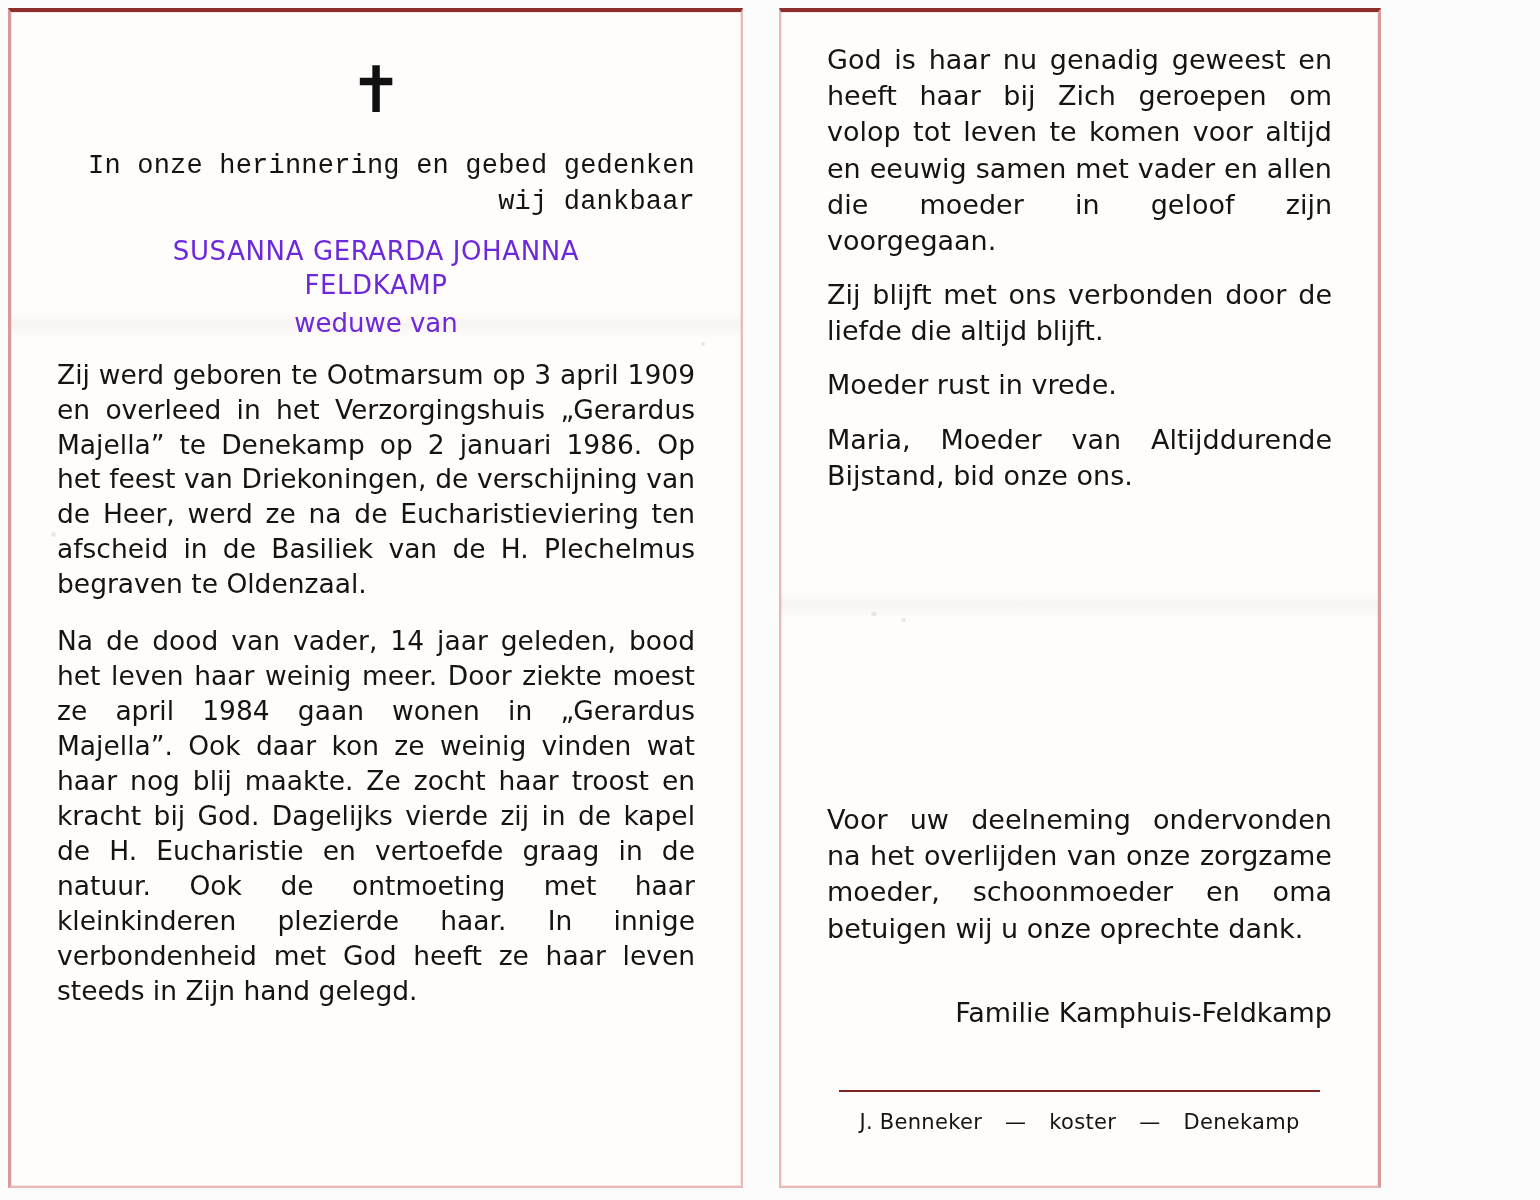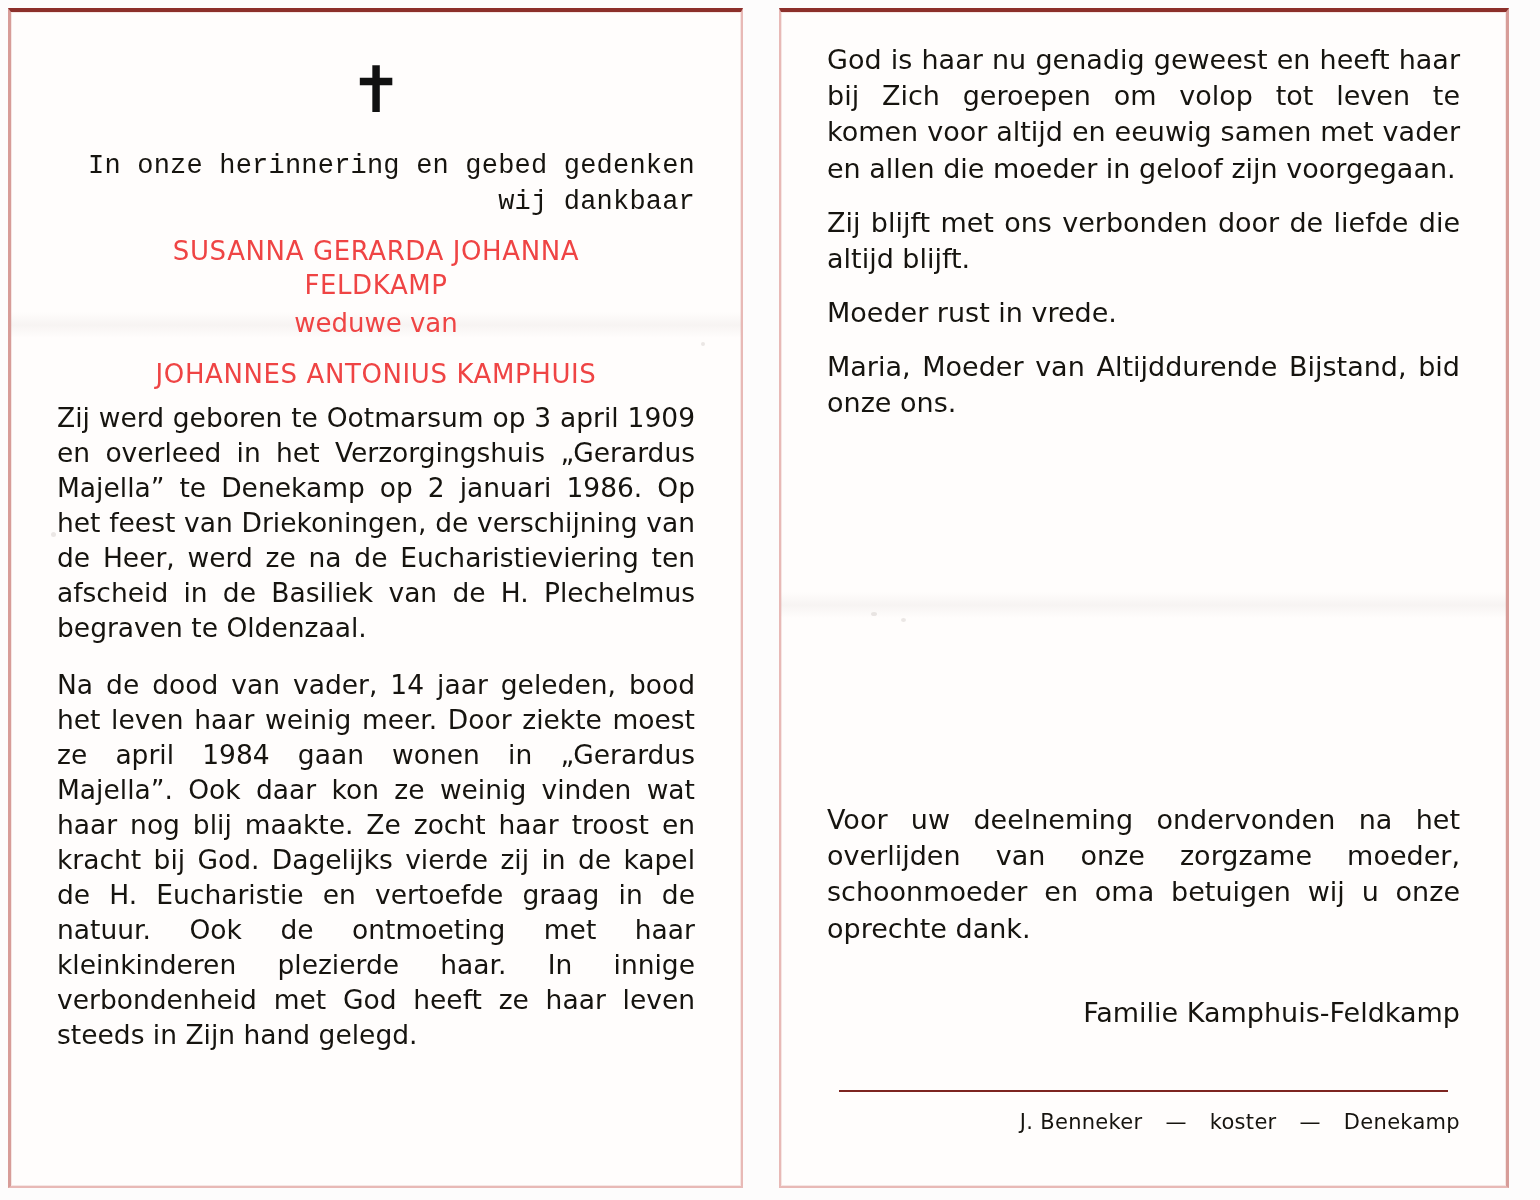--- a/index.html
+++ b/index.html
@@ -35,21 +35,21 @@
     width: 735px;
     height: 1180px;
     margin-left: 8px;
     margin-top: 8px;
     border: 2px solid #e8b9b6;
     border-left: 3px solid #d79c98;
     border-top: 4px solid #8c2f2a;
     box-shadow: inset 0 0 0 1px #f6e6e4;
   }
   .card-right {
-    width: 730px;
+    width: 602px;
     height: 1180px;
     margin-top: 8px;
     border: 2px solid #e8b9b6;
     border-top: 4px solid #8c2f2a;
     border-right: 3px solid #d79c98;
     box-shadow: inset 0 0 0 1px #f6e6e4;
   }
   .inner {
     position: absolute;
     inset: 0;
@@ -87,21 +87,21 @@
     text-align: right;
     font-size: 27px;
     color: #16140f;
     line-height: 1.35;
     letter-spacing: 0.2px;
     font-family: Liberation Mono, monospace;
   }
   .name-block {
     text-align: center;
     margin-top: 14px;
-    color: #ef4444;
+    color: #6d28d9;
   }
   .name-main {
     font-size: 26px;
     letter-spacing: 0.6px;
     line-height: 1.3;
   }
   .small-caps-line {
     font-size: 26px;
     letter-spacing: 0.6px;
     line-height: 1.3;
@@ -156,21 +156,21 @@
     right: 58px;
     top: 1078px;
     height: 2px;
     background: #7d2420;
   }
   .footer {
     position: absolute;
     left: 46px;
     right: 46px;
     top: 1098px;
-    text-align: right;
+    text-align: center;
     font-size: 21px;
     color: #16140f;
     letter-spacing: 0.3px;
   }
   .footer span.dash { margin: 0 16px; }
 </style>
 </head>
 <body>
 
 <div class="scan">
@@ -186,21 +186,20 @@
 
       <div class="intro">
         <div>In onze herinnering en gebed gedenken</div>
         <div>wij dankbaar</div>
       </div>
 
       <div class="name-block">
         <div class="name-main">SUSANNA GERARDA JOHANNA</div>
         <div class="name-main">FELDKAMP</div>
         <div class="relation">weduwe van</div>
-        <div class="small-caps-line">JOHANNES ANTONIUS KAMPHUIS</div>
       </div>
 
       <div class="body-text">
         <p class="para">Zij werd geboren te Ootmarsum op 3 april 1909 en overleed in het Verzorgingshuis „Gerardus Majella” te Denekamp op 2 januari 1986. Op het feest van Driekoningen, de verschijning van de Heer, werd ze na de Eucharistieviering ten afscheid in de Basiliek van de H. Plechelmus begraven te Oldenzaal.</p>
         <p class="para">Na de dood van vader, 14 jaar geleden, bood het leven haar weinig meer. Door ziekte moest ze april 1984 gaan wonen in „Gerardus Majella”. Ook daar kon ze weinig vinden wat haar nog blij maakte. Ze zocht haar troost en kracht bij God. Dagelijks vierde zij in de kapel de H. Eucharistie en vertoefde graag in de natuur. Ook de ontmoeting met haar kleinkinderen plezierde haar. In innige verbondenheid met God heeft ze haar leven steeds in Zijn hand gelegd.</p>
       </div>
 
     </div>
   </div>
 

